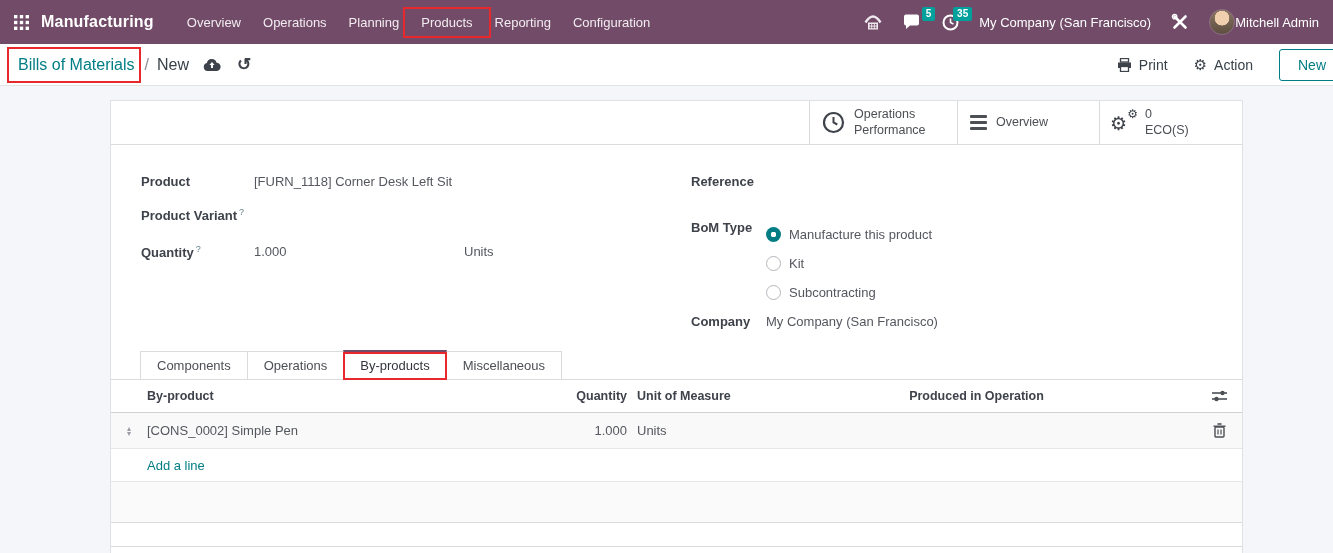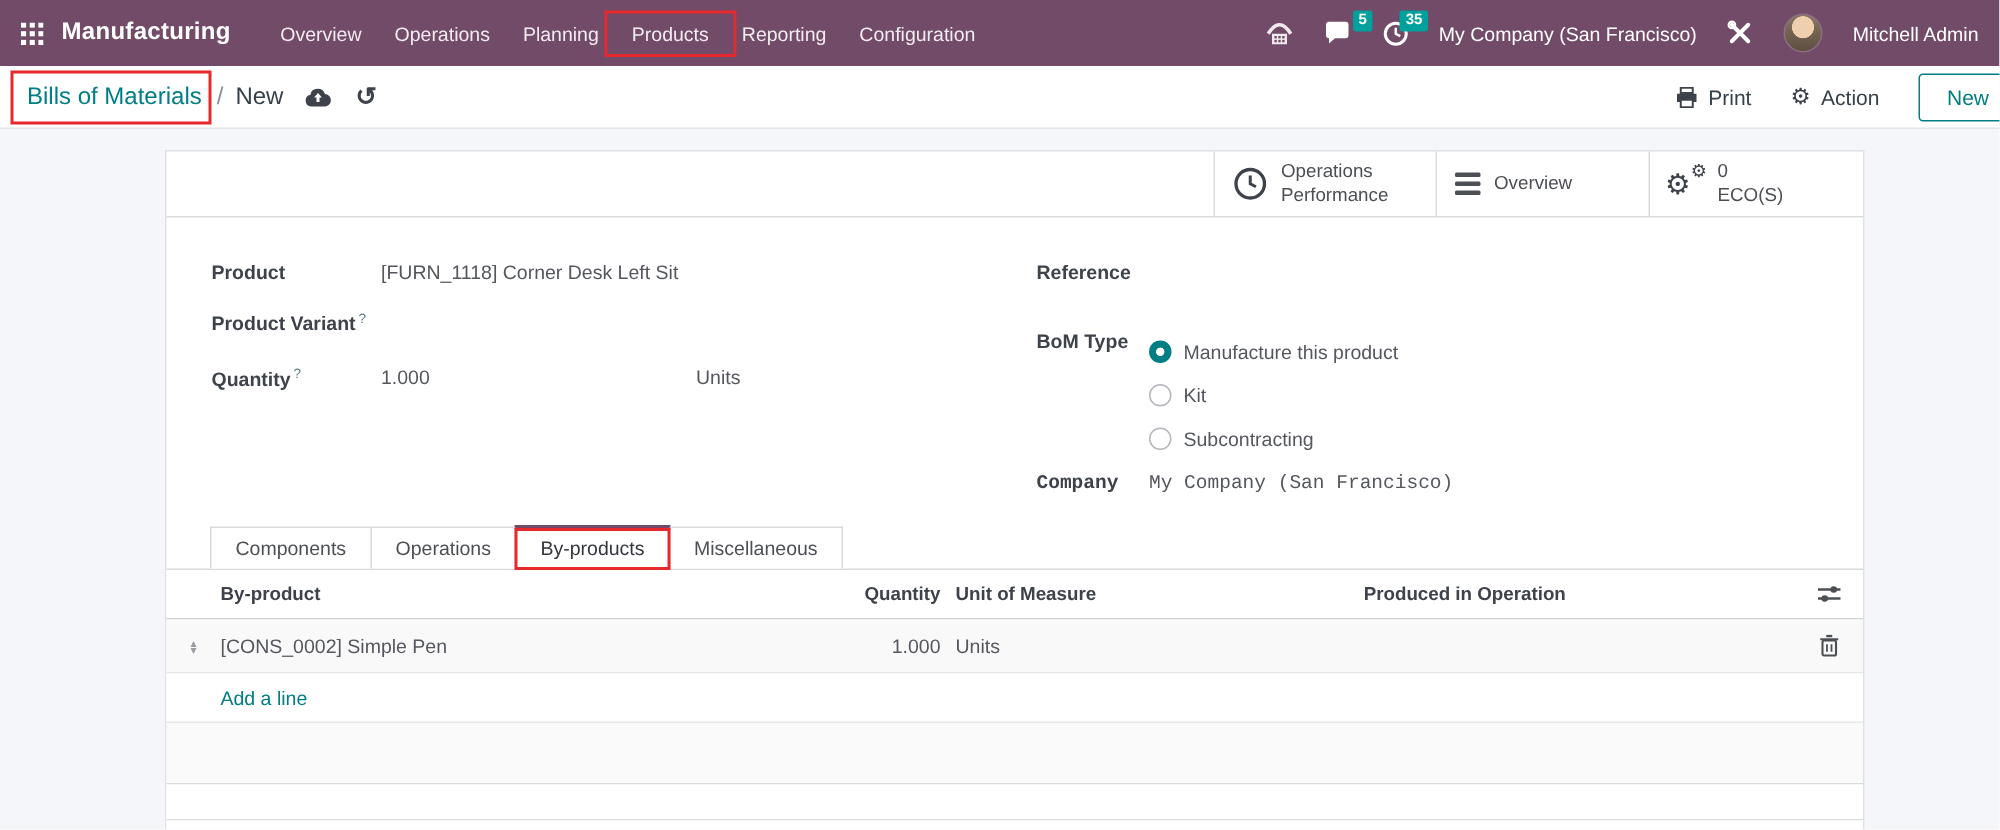--- a/index.html
+++ b/index.html
@@ -13,21 +13,21 @@
   .navbar { height:44px; background:#714B67; display:flex; align-items:center; padding:0 14px; color:#fff; }
   .apps-btn { display:flex; align-items:center; margin-right:12px; cursor:pointer; }
   .brand { font-size:16px; font-weight:700; margin-right:22px; letter-spacing:.2px; cursor:pointer; }
   .nav-menu { display:flex; align-items:center; height:44px; }
   .nav-item { position:relative; padding:7px 11px; font-size:13px; color:#f2ecf0; cursor:pointer; white-space:nowrap; }
   .nav-right { margin-left:auto; display:flex; align-items:center; gap:20px; }
   .systray-icon { position:relative; display:flex; align-items:center; cursor:pointer; }
   .badge { position:absolute; top:-7px; right:-13px; background:#00A09D; color:#fff;
            font-size:10px; font-weight:700; padding:1px 4px; border-radius:2px; line-height:12px; }
   .company-name { font-size:13px; color:#fff; cursor:pointer; white-space:nowrap; }
-  .user-menu { display:flex; align-items:center; gap:20px; cursor:pointer; white-space:nowrap;justify-content:center; }
+  .user-menu { display:flex; align-items:center; gap:0; cursor:pointer; white-space:nowrap;justify-content:center; }
   .avatar { width:26px; height:26px; border-radius:50%;
             background: radial-gradient(circle at 50% 34%, #f0cfae 0 36%, rgba(0,0,0,0) 38%),
                         linear-gradient(#8a7662, #5d4e40); border:1px solid #8d6f83; flex:0 0 auto; }
   .user-name { font-size:13px; color:#fff; }
 
   
   .control-bar { height:42px; background:#fff; display:flex; align-items:center; padding:0 16px;
                  border-bottom:1px solid #e2e4e8; box-shadow:0 1px 2px rgba(0,0,0,.04); }
   .breadcrumb { display:flex; align-items:center; font-size:16px; gap:8px; }
   .crumb-link { position:relative; color:#017E84; cursor:pointer; padding:2px 2px; }
@@ -70,21 +70,21 @@
   .flabel.right { width:75px; flex:0 0 auto; }
   .fvalue { color:#54575e; font-size:13px; }
   .help-sup { font-size:9px; color:#5b7d87; vertical-align:super; margin-left:2px; font-weight:400; }
   .qty-wrap { display:flex; }
   .qty-value { width:210px; }
   .row-variant { margin-bottom:18px; }
   .row-reference { margin-bottom:20px; }
   .radio-row { display:flex; align-items:flex-end; height:29px; cursor:pointer; }
   .radio { width:15px; height:15px; border-radius:50%; border:1px solid #b4b7bc; background:#fff; margin-right:8px; flex:0 0 auto; }
   .radio.checked { border:none; background:radial-gradient(circle, #fff 0 2.6px, #017E84 3px); }
-  .row-company { margin-top:14px;font-family:Liberation Mono, monospace; }
+  .row-company { margin-top:14px; }
 
   
   .tabs { display:flex; align-items:flex-end; padding-left:29px; border-bottom:1px solid #d9dbdf; height:31px; }
   .tab { position:relative; border:1px solid #d9dbdd; border-bottom:none; background:#fff;
          padding:6px 16px; font-size:13px; color:#4c4f54; margin-right:-1px; cursor:pointer; white-space:nowrap; }
   .tab.active { border-top:3px solid #714B67; padding-top:5px; margin-bottom:-1px; padding-bottom:7px; color:#33363c; z-index:2; }
 
   
   .tbl-header { display:flex; align-items:center; height:33px; border-bottom:1px solid #cfd1d5;
                 font-weight:700; color:#3e424a; font-size:12.5px; background:#fff; }

